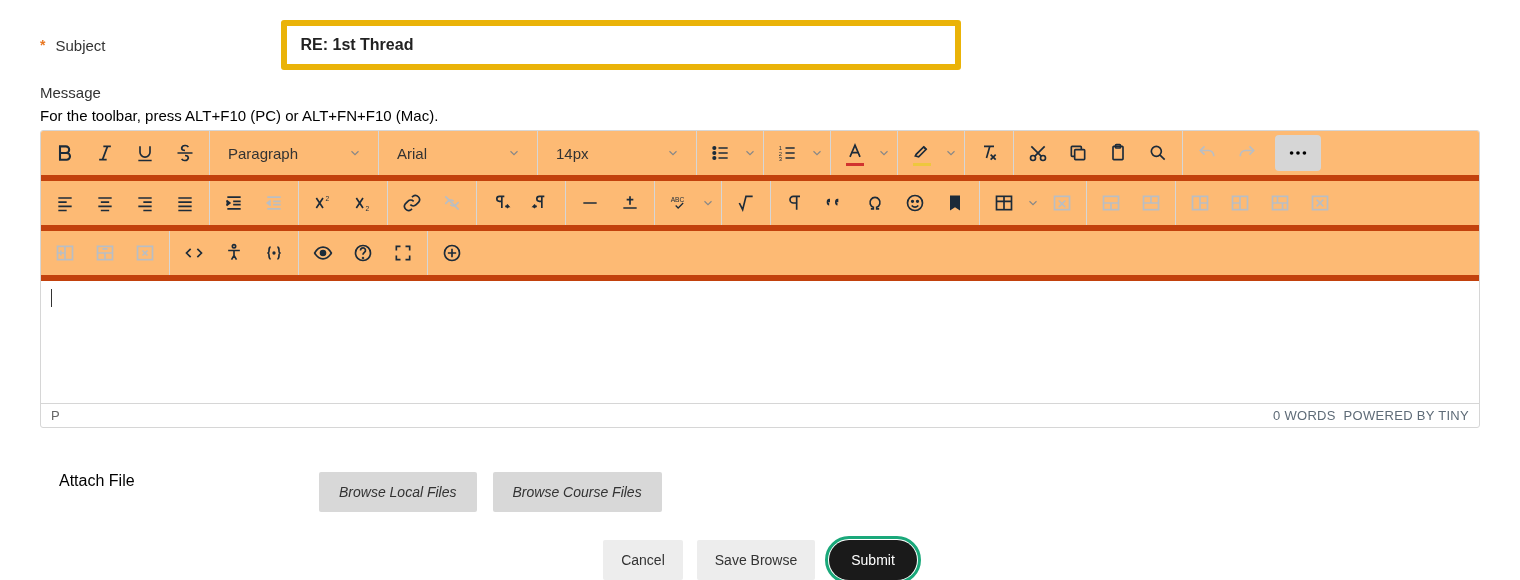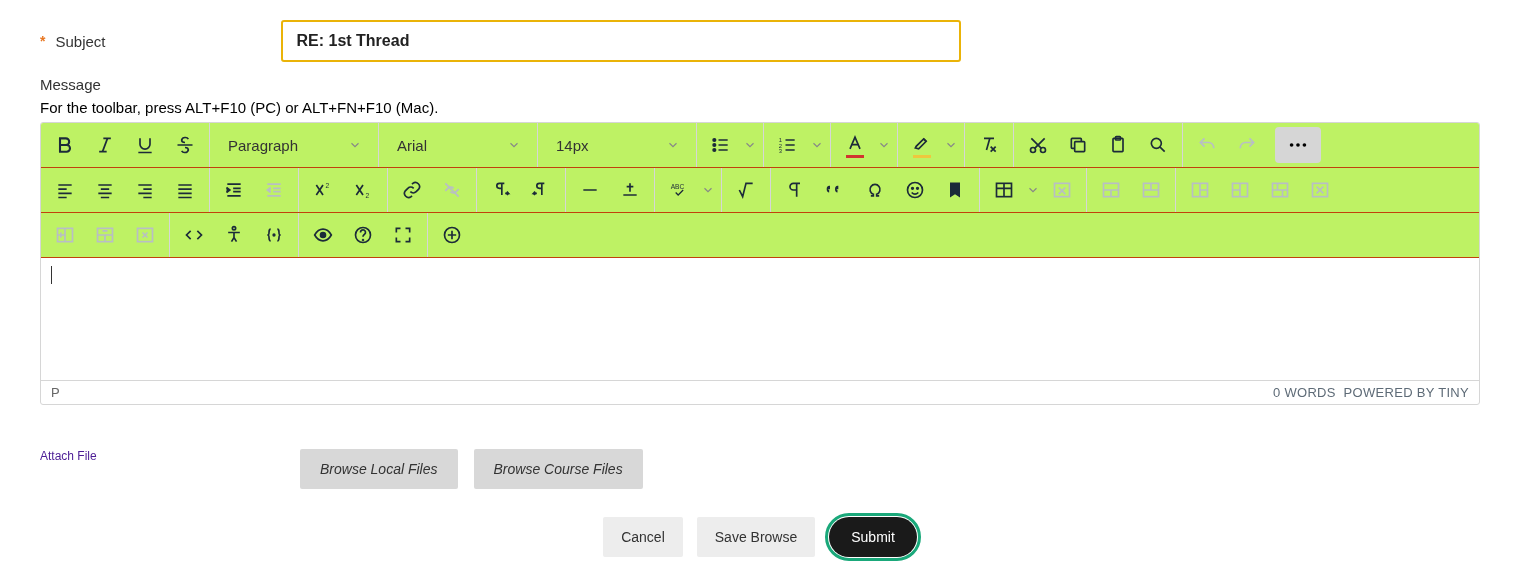--- a/index.html
+++ b/index.html
@@ -1,41 +1,41 @@
 <!DOCTYPE html>
 <html><head>
 <meta charset="utf-8">
 <style>
 * { box-sizing: border-box; margin: 0; padding: 0; }
 body { font-family: Arial, Helvetica, sans-serif; background: #fff; color: #333; width: 1520px; height: 580px; padding: 20px 40px; font-size: 14px; }
 .row { display: flex; align-items: center; margin-bottom: 14px; }
 .req { color: #e87722; font-weight: bold; margin-right: 10px; }
 .label { color: #333; font-size: 15px; text-align: right; }
-.subject-input { margin-left: 175px; width: 680px; padding: 10px 14px; border: 2px solid #eab308; border-radius: 3px; font-size: 16px; font-weight: bold; color: #222; }
+.subject-input { margin-left: 175px; width: 680px; padding: 10px 14px; border: 6px solid #eab308; border-radius: 3px; font-size: 16px; font-weight: bold; color: #222; }
 .msg-label { font-size: 15px; margin-bottom: 6px; }
 .hint { font-size: 15px; color: #000000; margin-bottom: 6px; }
 .editor { border: 1px solid #d6d6d6; border-radius: 3px; overflow: hidden; }
-.tb-row { display: flex; align-items: flex-end; border-bottom: 1px solid #c2410c; background: #bef264; }
+.tb-row { display: flex; align-items: flex-end; border-bottom: 6px solid #c2410c; background: #fdba74; }
 .tb-group { display: flex; align-items: center; border-right: 1px solid #d6d6d6; padding: 0 4px; }
 .tb-btn { display: inline-flex; align-items: center; justify-content: center; height: 44px; min-width: 40px; padding: 0 6px; background: transparent; border: none; cursor: pointer; color: #1c2b39; }
 .tb-btn svg { width: 20px; height: 20px; display: block; }
 .tb-btn.disabled { color: #b8bec5; cursor: default; }
 .tb-select { display: inline-flex; align-items: center; justify-content: space-between; height: 44px; padding: 0 12px 0 14px; background: transparent; border: none; cursor: pointer; font-size: 15px; color: #333; width: 160px; }
 .tb-select.small { width: 150px; }
 .chev { width: 14px; height: 14px; }
 .color-underline { height: 3px; width: 18px; background: #d1342f; margin-top: 2px; }
 .color-underline.yellow { background: #eec73e; }
 .more-btn { background: #d6d6d6; border-radius: 4px; margin: 4px 6px 4px 4px; height: 36px; min-width: 46px; border: none; cursor:pointer; display:flex; align-items:center; justify-content:center;}
 .more-btn svg{width:22px;height:22px;}
 .editor-body { height: 122px; padding: 8px 10px; position: relative; }
 .cursor-caret { width: 1px; height: 18px; background: #333; position: absolute; left: 10px; top: 8px; }
 .editor-status { display: flex; justify-content: space-between; align-items: center; border-top: 1px solid #d6d6d6; padding: 4px 10px; font-size: 13px; color: #666; }
 .status-right { color: #5e6b77; letter-spacing: 0.3px; font-size: 13px; }
 .attach-row { display: flex; align-items: flex-start; margin-top: 44px; }
-.attach-label { font-size: 12px; color: #4c1d95; width: 260px; }
+.attach-label { font-size: 16px; color: #000000; width: 260px; margin-left: 19px; }
 .browse-btn { background: #d8d8d8; border: none; color: #333; font-size: 14px; padding: 12px 20px; cursor: pointer; margin-right: 16px; border-radius: 2px; font-style: italic; }
 .footer { display: flex; justify-content: center; align-items: center; margin-top: 28px; gap: 14px; }
 .btn { border: none; padding: 12px 18px; font-size: 14px; cursor: pointer; border-radius: 2px; }
 .btn.cancel { background: #ededed; color: #333; }
 .btn.save { background: #ededed; color: #333; }
 .btn.submit { background: #1a1a1a; color: #fff; padding: 12px 22px; border-radius: 20px; outline: 3px solid #1aa87a; outline-offset: 1px; }
 .split { display: flex; align-items: center; }
 .split .chev-wrap { display:flex; align-items:center; justify-content:center; min-width:18px; height:44px; }
 </style>
 </head>

